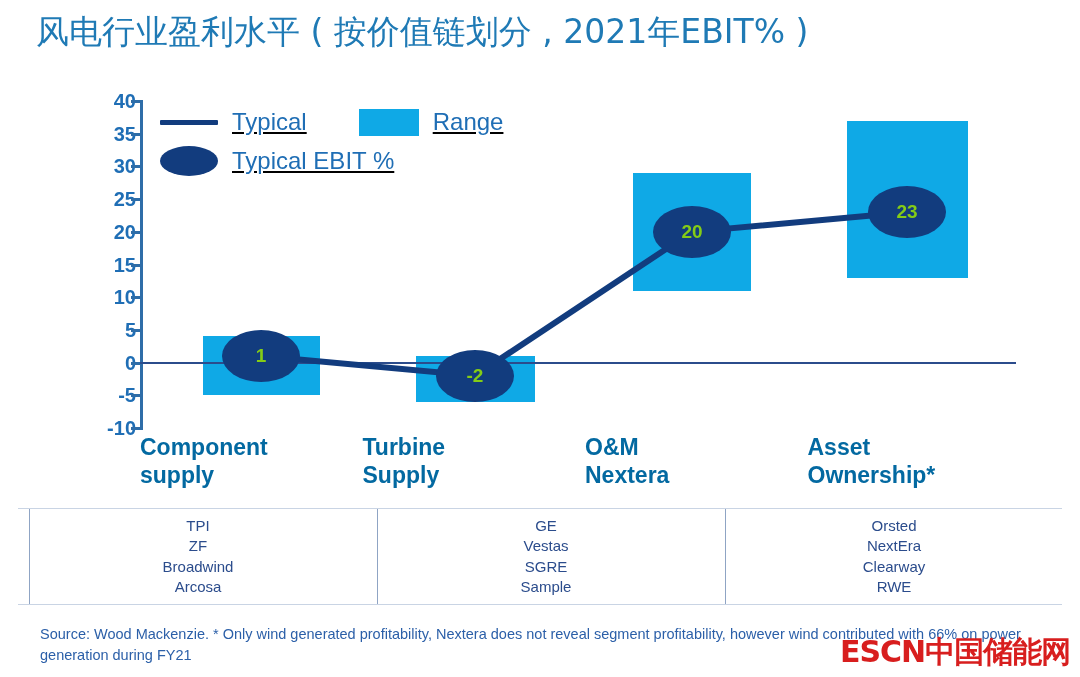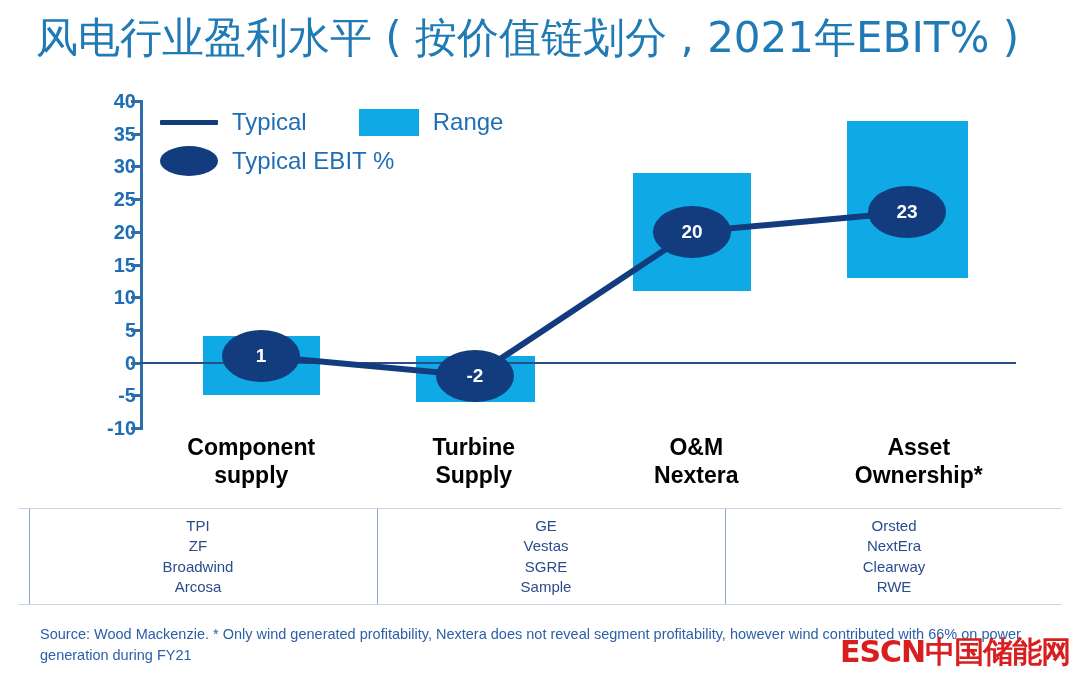--- a/index.html
+++ b/index.html
@@ -5,21 +5,21 @@
   html,body{margin:0;padding:0;}
   body{
     width:1080px;height:677px;
     background:#ffffff;
     font-family:"Liberation Sans", sans-serif;
     overflow:hidden;
     position:relative;
   }
   .title{
     position:absolute;left:36px;top:10px;
-    font-size:42px;
+    font-size:33px;
     color:#1F7AB5;
     letter-spacing:0px;
     white-space:nowrap;
     font-family:"DejaVu Sans","Liberation Sans",sans-serif;
   }
 
   
   .plot{
     position:absolute;left:0;top:90px;width:1080px;height:350px;
   }
@@ -49,27 +49,27 @@
   }
   .series-line{
     position:absolute;left:0;top:0;width:1080px;height:350px;
     overflow:visible;
   }
   .marker{
     position:absolute;
     border-radius:50%;
     background:#123C7E;
     display:flex;align-items:center;justify-content:center;
-    color:#ffffff;font-size:19px;font-weight:bold;
+    color:#84cc16;font-size:19px;font-weight:bold;
     font-family:"Liberation Sans",sans-serif;
   }
 
   
   .legend{
-    position:absolute;left:160px;top:18px;
+    position:absolute;left:160px;top:18px;text-decoration:underline;
   }
   .legend-row{display:flex;align-items:center;margin-bottom:10px;}
   .legend-line{
     width:58px;height:5px;background:#123C7E;margin-right:14px;border-radius:1px;
   }
   .legend-ellipse{
     width:58px;height:30px;border-radius:50%;background:#123C7E;margin-right:14px;
   }
   .legend-swatch{
     width:60px;height:27px;background:#0FA9E6;margin-right:14px;
@@ -78,22 +78,22 @@
     font-size:24px;color:#1F6EB5;font-family:"Liberation Sans",sans-serif;
   }
   .legend-gap{width:52px;display:inline-block;}
 
   
   .cats{
     position:absolute;left:140px;top:434px;width:890px;
     display:flex;
   }
   .cat{
-    flex:1;text-align:center;
-    font-size:23px;font-weight:bold;color:#000000;
+    flex:1;text-align:left;
+    font-size:23px;font-weight:bold;color:#0369a1;
     line-height:1.2;
     font-family:"Liberation Sans",sans-serif;
   }
 
   
   .table{
     position:absolute;left:18px;top:508px;width:1044px;height:95px;
     border-top:1px solid #C9D4E4;border-bottom:1px solid #C9D4E4;
     display:flex;
   }

